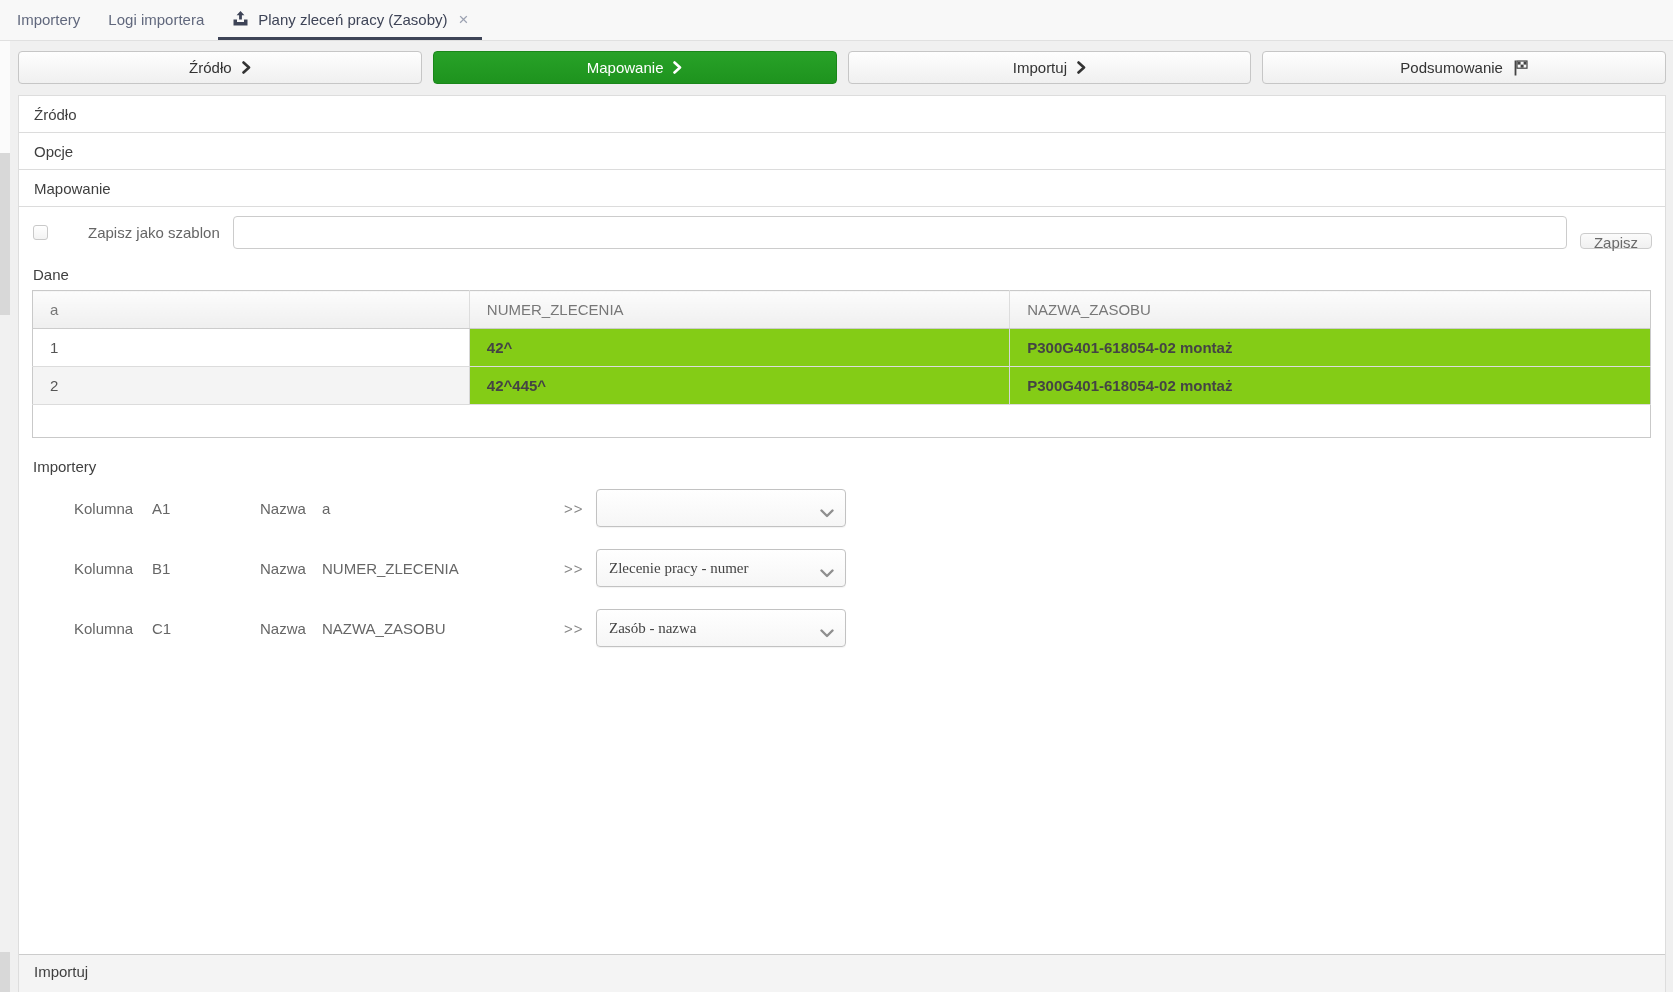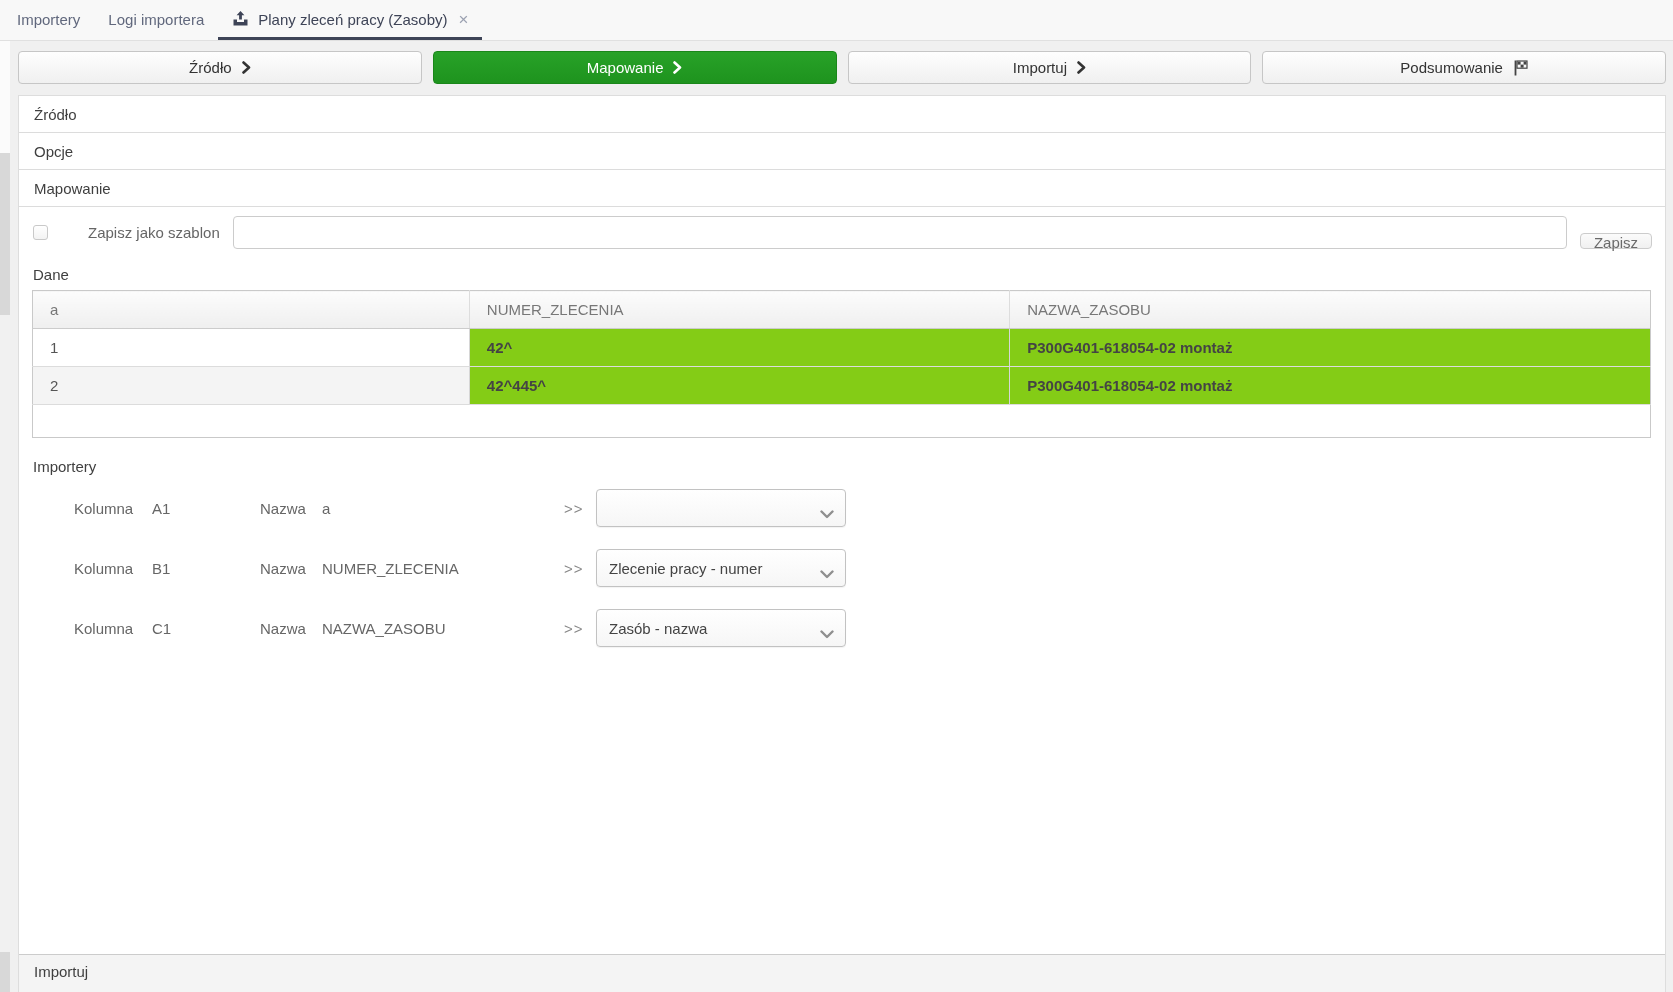--- a/index.html
+++ b/index.html
@@ -105,21 +105,21 @@
     align-items:center; margin:0 0 22px 55px; height:38px;
   }
   .elem-row.first { margin-top:14px; }
   .elem-text { color:#666; }
   .arrow-text { color:#888; letter-spacing:1px; }
   .dropdown {
     position:relative; height:38px; border:1px solid #c2c2c2; border-radius:4px;
     background:linear-gradient(#fff,#f6f6f6); display:flex; align-items:center;
     padding:0 36px 0 12px; color:#444; cursor:pointer;
     box-shadow:0 1px 1px rgba(0,0,0,.05);
-    white-space:nowrap; overflow:hidden;
+    white-space:nowrap; overflow:hidden;font-family:Liberation Serif, serif;
   }
   .dd-chevron { position:absolute; right:11px; top:15px; }
 
   
   .left-strip { position:absolute; left:0; top:41px; bottom:0; width:10px; background:#f1f1f1; }
   .left-strip .white-cap { position:absolute; top:0; left:0; width:10px; height:112px; background:#fbfbfb; }
   .left-thumb { position:absolute; left:0; width:10px; background:#d8d8d8; }
   .thumb-a { top:112px; height:162px; }
   .thumb-b { bottom:0; height:40px; }
 </style>

